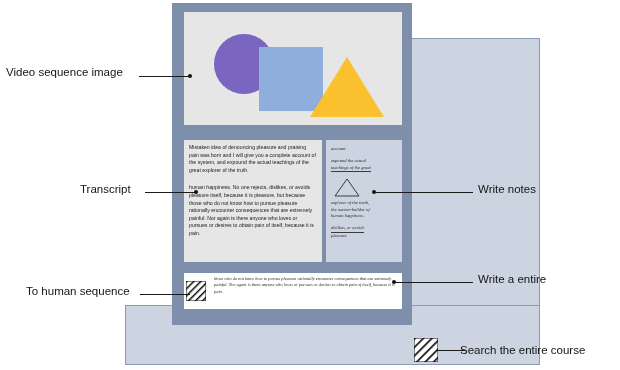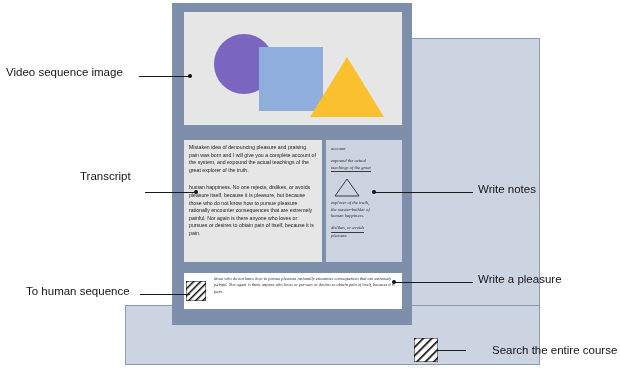--- a/index.html
+++ b/index.html
@@ -277,31 +277,31 @@
         </pattern>
       </defs>
       <rect x="0" y="0" width="24" height="24" fill="url(#hatchB)" stroke="#111111" stroke-width="1"></rect>
     </svg>
   </div>
 
   <div class="anno anno-left" style="left:6px; top:66px;">Video sequence image</div>
   <div class="leader" style="left:139px; top:76px; width:50px;"></div>
   <div class="dot" style="left:188px; top:74px;"></div>
 
-  <div class="anno anno-left" style="left:80px; top:170px;">Transcript</div>
+  <div class="anno anno-left" style="left:80px; top:183px;">Transcript</div>
   <div class="leader" style="left:145px; top:192px; width:50px;"></div>
   <div class="dot" style="left:194px; top:190px;"></div>
 
   <div class="anno anno-left" style="left:26px; top:285px;">To human sequence</div>
   <div class="leader" style="left:140px; top:294px; width:50px;"></div>
 
   <div class="anno anno-right" style="left:478px; top:183px;">Write notes</div>
   <div class="leader" style="left:375px; top:192px; width:98px;"></div>
   <div class="dot" style="left:372px; top:190px;"></div>
 
-  <div class="anno anno-right" style="left:478px; top:273px;">Write a pleasure</div>
+  <div class="anno anno-right" style="left:478px; top:273px;">Write a entire</div>
   <div class="leader" style="left:395px; top:282px; width:78px;"></div>
   <div class="dot" style="left:392px; top:280px;"></div>
 
-  <div class="anno anno-right" style="left:492px; top:344px;">Search the entire course</div>
+  <div class="anno anno-right" style="left:460px; top:344px;">Search the entire course</div>
   <div class="leader" style="left:436px; top:350px; width:30px;"></div>
 
 </div>
 
 </body></html>

